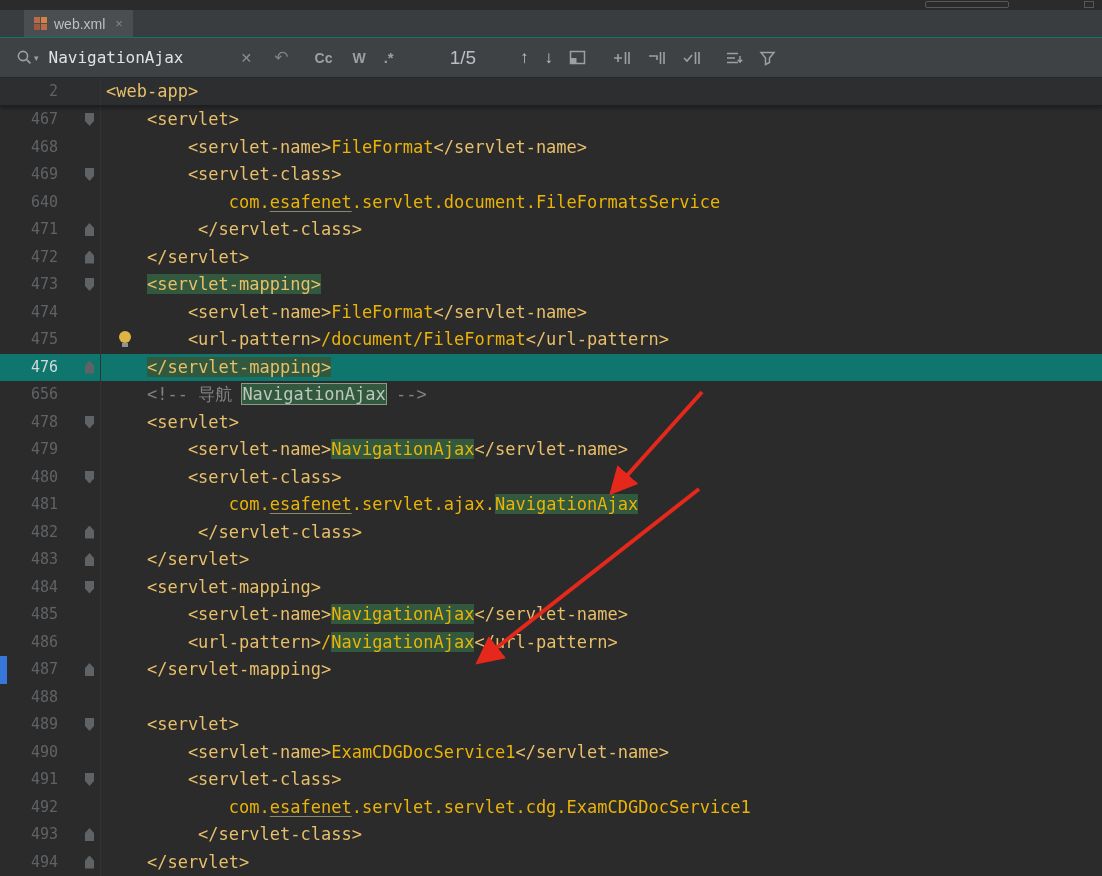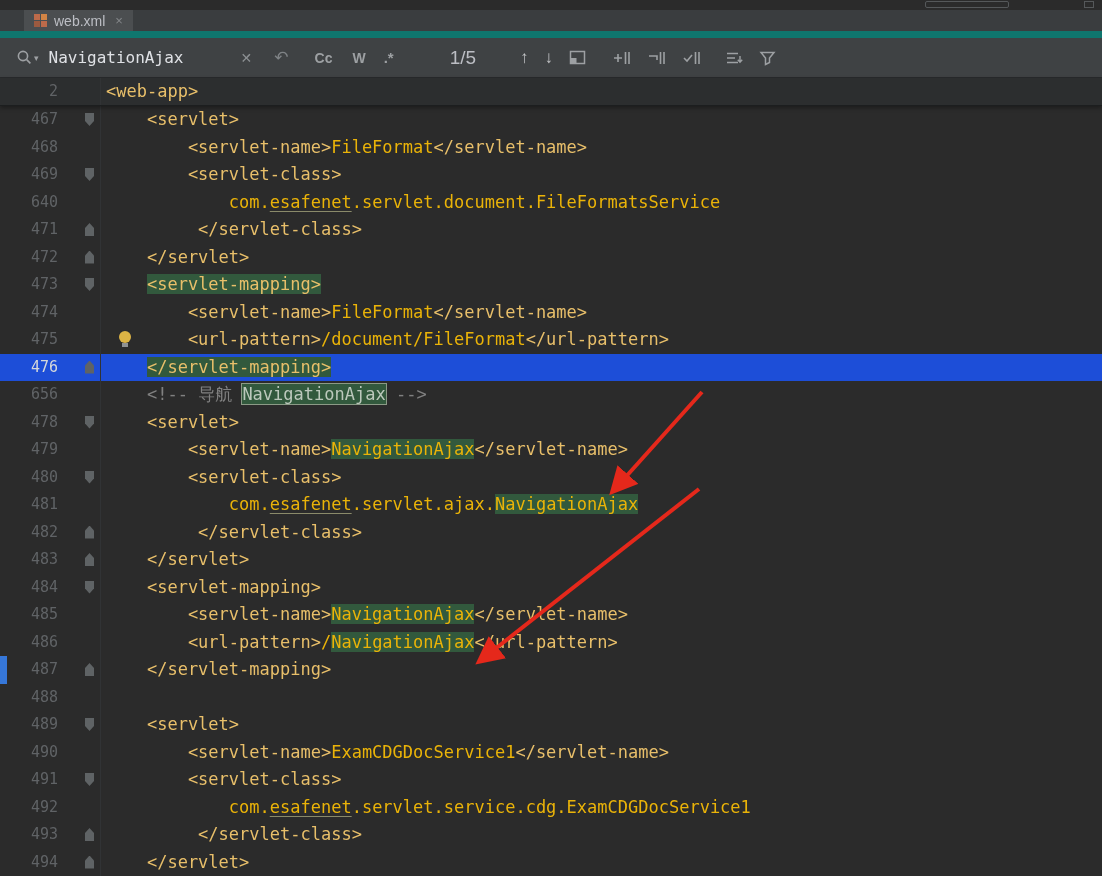--- a/index.html
+++ b/index.html
@@ -2,21 +2,21 @@
 <html><head>
 <meta charset="utf-8">
 <style>
   *{margin:0;padding:0;box-sizing:border-box}
   html,body{width:1102px;height:876px;overflow:hidden;background:#2b2b2b;position:relative;
     font-family:"DejaVu Sans Mono",monospace;}
   .titlebar{height:10px;background:#2b2b2b;position:relative}
   .tb-frag{position:absolute;top:1px;left:925px;width:84px;height:7px;border:1px solid #55585a;border-radius:2px}
   .tb-sq{position:absolute;top:1px;left:1084px;width:10px;height:7px;border:1px solid #55585a}
 
-  .tabbar{height:28px;background:#3a3d3f;display:flex;align-items:stretch;border-bottom:7px solid #0f766e;
+  .tabbar{height:28px;background:#3a3d3f;display:flex;align-items:stretch;border-bottom:1px solid #0f766e;
     font-family:"Liberation Sans",sans-serif}
   .tab{margin-left:24px;background:#4b4e50;display:flex;align-items:center;gap:7px;padding:0 10px;
     color:#bcbec4;font-size:14px}
   .file-icon{width:13px;height:13px;display:grid;grid-template-columns:6px 6px;grid-template-rows:6px 6px;gap:1px}
   .file-icon i{background:#bc6a4a}
   .file-icon i:nth-child(2){background:#d28445}
   .file-icon i:nth-child(3){background:#9c5a40}
   .tab-close{color:#84878a;font-size:13px;margin-left:3px;cursor:pointer}
 
   .searchbar{height:40px;background:#3f4244;border-bottom:1px solid #282a2c;display:flex;align-items:center;
@@ -39,21 +39,21 @@
 
   .pinned{height:28px;background:#2c2e2f;display:flex;align-items:stretch;border-bottom:1px solid #1c1e1f;
     box-shadow:0 2px 4px rgba(0,0,0,.35);position:relative;z-index:5;font-size:17px;line-height:27px;white-space:pre}
   .ln{flex:0 0 58px;text-align:right;color:#606366;font-size:15px}
   .gut{flex:0 0 43px;position:relative;border-right:1px solid #313335}
   .code{padding-left:5px;white-space:pre}
 
   .editor{height:770px;overflow:hidden;position:relative}
   .row{display:flex;height:27.5px;line-height:27.5px;font-size:17px;position:relative;white-space:pre}
   .row .ln{line-height:27.5px}
-  .row.cur{background:#1d4ed8}
+  .row.cur{background:#0f766e}
   .row.cur .ln{color:#d5d8da}
   .seg.t{color:#e8bf6a}
   .seg.x{color:#eab308}
   .seg.c{color:#808080}
   .seg.u{text-decoration:underline;text-decoration-color:#8a8a6a;text-underline-offset:3px}
   .seg.h{background:#32593d}
   .seg.b{background:#32593d;outline:1px solid #8b9a86;color:#bcc8bc}
   .fold{position:absolute;right:6px;top:7px;width:9px;height:13px;background:#5f6365;display:block}
   .fold.open{clip-path:polygon(0 0,100% 0,100% 62%,50% 100%,0 62%)}
   .fold.close{clip-path:polygon(50% 0,100% 38%,100% 100%,0 100%,0 38%)}
@@ -163,21 +163,21 @@
     <div class="row"><span class="ln">482</span><span class="gut"><i class="fold close"></i></span><span class="code"><span class="seg t">         &lt;/servlet-class&gt;</span></span></div>
     <div class="row"><span class="ln">483</span><span class="gut"><i class="fold close"></i></span><span class="code"><span class="seg t">    &lt;/servlet&gt;</span></span></div>
     <div class="row"><span class="ln">484</span><span class="gut"><i class="fold open"></i></span><span class="code"><span class="seg t">    &lt;servlet-mapping&gt;</span></span></div>
     <div class="row"><span class="ln">485</span><span class="gut"></span><span class="code"><span class="seg t">        &lt;servlet-name&gt;</span><span class="seg x h">NavigationAjax</span><span class="seg t">&lt;/servlet-name&gt;</span></span></div>
     <div class="row"><span class="ln">486</span><span class="gut"></span><span class="code"><span class="seg t">        &lt;url-pattern&gt;</span><span class="seg x">/</span><span class="seg x h">NavigationAjax</span><span class="seg t">&lt;/url-pattern&gt;</span></span></div>
     <div class="row"><span class="ln">487</span><span class="gut"><i class="fold close"></i></span><span class="code"><span class="seg t">    &lt;/servlet-mapping&gt;</span></span><i class="bluemark"></i></div>
     <div class="row"><span class="ln">488</span><span class="gut"></span><span class="code"></span></div>
     <div class="row"><span class="ln">489</span><span class="gut"><i class="fold open"></i></span><span class="code"><span class="seg t">    &lt;servlet&gt;</span></span></div>
     <div class="row"><span class="ln">490</span><span class="gut"></span><span class="code"><span class="seg t">        &lt;servlet-name&gt;</span><span class="seg x">ExamCDGDocService1</span><span class="seg t">&lt;/servlet-name&gt;</span></span></div>
     <div class="row"><span class="ln">491</span><span class="gut"><i class="fold open"></i></span><span class="code"><span class="seg t">        &lt;servlet-class&gt;</span></span></div>
-    <div class="row"><span class="ln">492</span><span class="gut"></span><span class="code"><span class="seg x">            com.</span><span class="seg x u">esafenet</span><span class="seg x">.servlet.service.cdg.ExamCDGDocService1</span></span></div>
+    <div class="row"><span class="ln">492</span><span class="gut"></span><span class="code"><span class="seg x">            com.</span><span class="seg x u">esafenet</span><span class="seg x">.servlet.servlet.cdg.ExamCDGDocService1</span></span></div>
     <div class="row"><span class="ln">493</span><span class="gut"><i class="fold close"></i></span><span class="code"><span class="seg t">         &lt;/servlet-class&gt;</span></span></div>
     <div class="row"><span class="ln">494</span><span class="gut"><i class="fold close"></i></span><span class="code"><span class="seg t">    &lt;/servlet&gt;</span></span></div>
   </div>
 
 <svg class="overlay" width="1102" height="876" viewBox="0 0 1102 876">
   <defs>
     <marker id="ah" markerWidth="7" markerHeight="7" refX="5.2" refY="3.5" orient="auto">
       <path d="M0,0 L7,3.5 L0,7 Z" fill="#e5281b"></path>
     </marker>
   </defs>

